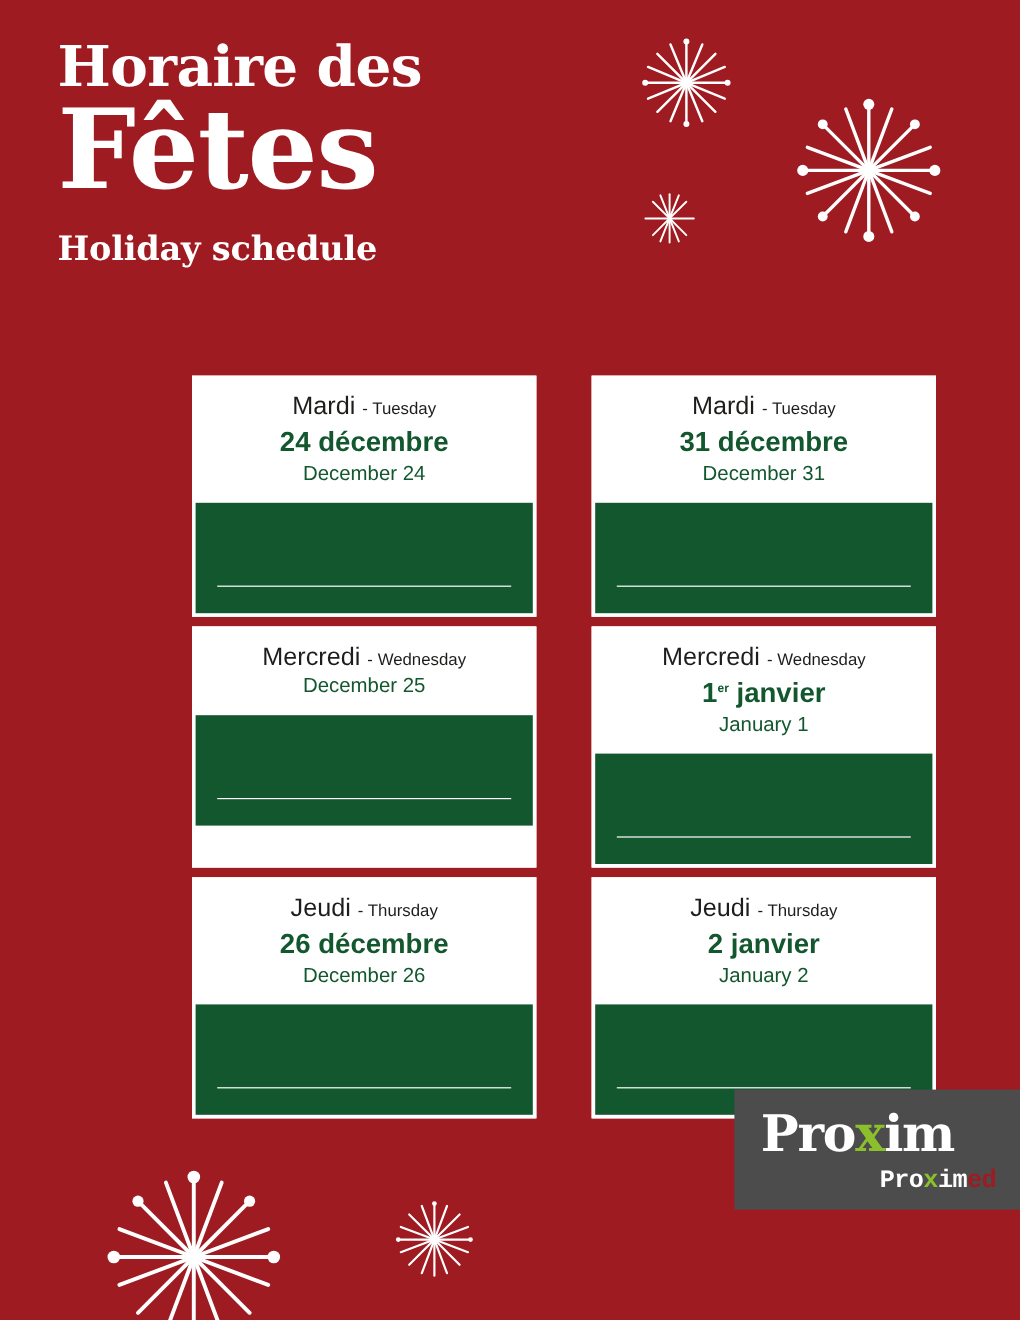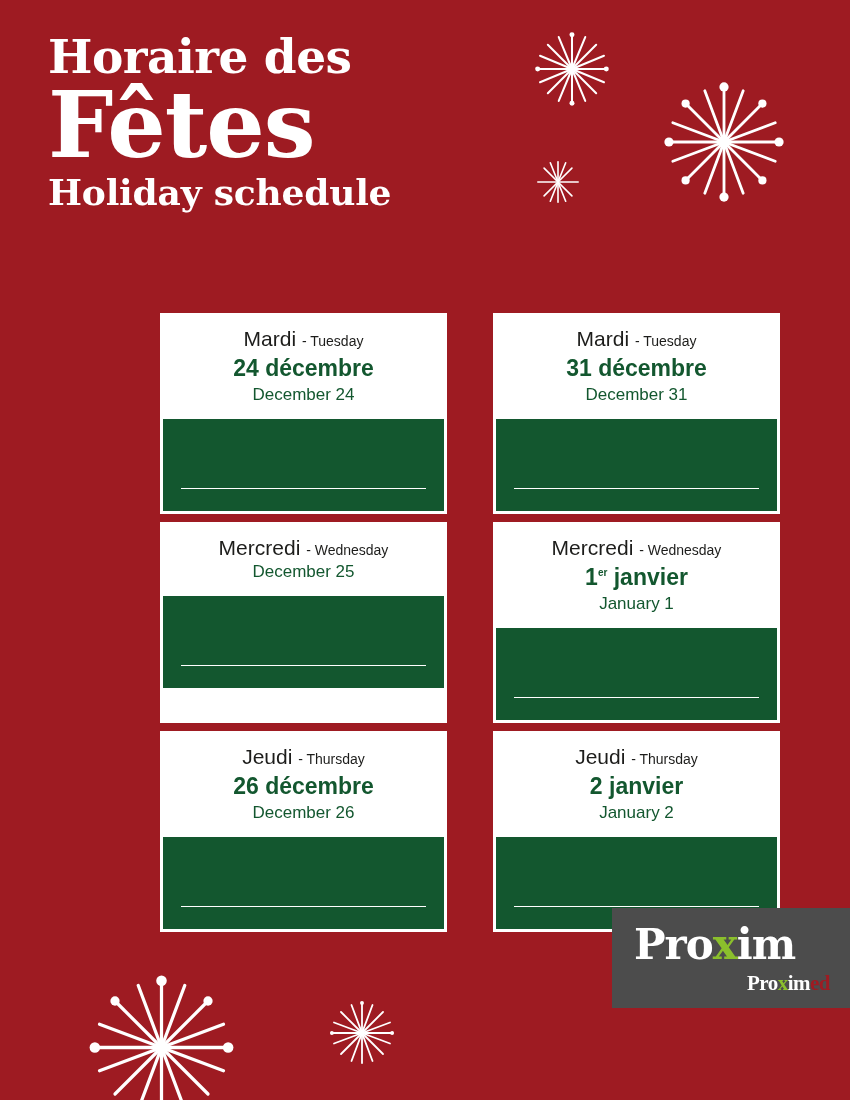--- a/index.html
+++ b/index.html
@@ -29,22 +29,22 @@
     font-family:"DejaVu Serif", serif;
     font-weight:bold;
     font-size:92px;
     line-height:1.0;
     letter-spacing:-1px;
     margin-top:-4px;
   }
   .subtitle {
     font-family:"DejaVu Serif", serif;
     font-weight:bold;
-    font-size:36px;
-    margin-top:0;
+    font-size:28px;
+    margin-top:20px;
     letter-spacing:-0.2px;
   }
 
   
   .flake { position:absolute; }
 
   
   .grid {
     position:absolute;
     left:114px;
@@ -118,21 +118,21 @@
     font-family:"DejaVu Serif", serif;
     font-weight:bold;
     font-size:42px;
     letter-spacing:-1px;
   }
   .logo-main .x-mark { color:#8bbf2c; }
   .logo-sub {
     position:absolute;
     right:24px;
     bottom:12px;
-    font-family:Liberation Serif, serif;
+    font-family:Liberation Mono, monospace;
     font-weight:bold;
     font-size:21px;
     color:#ffffff;
     letter-spacing:-0.5px;
     text-align:center;
   }
   .logo-sub .x-mark { color:#8bbf2c; }
   .logo-sub .ed { color:#9e1b22; }
 </style>
 </head>

